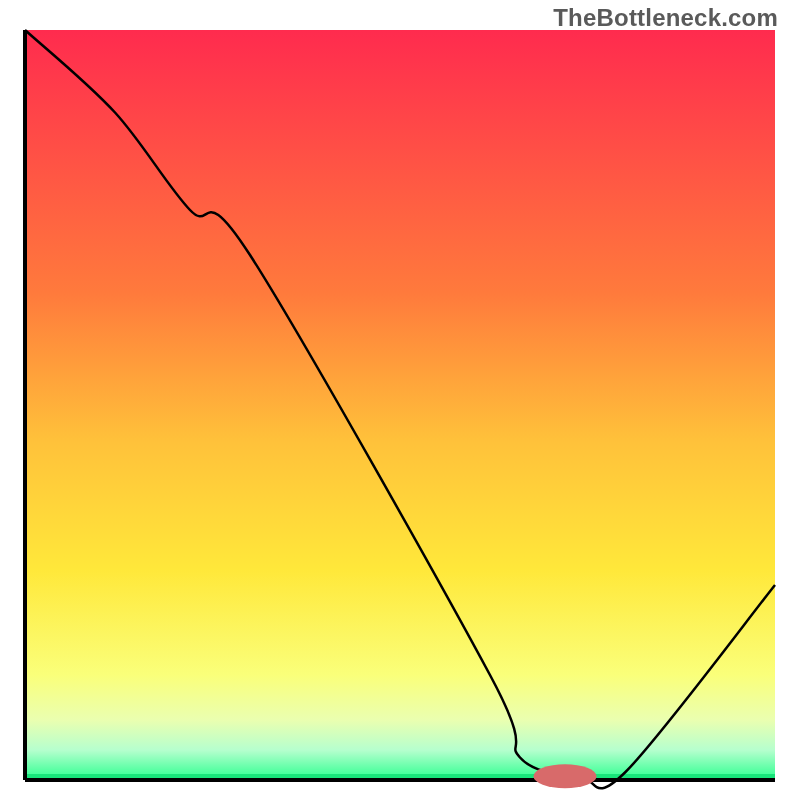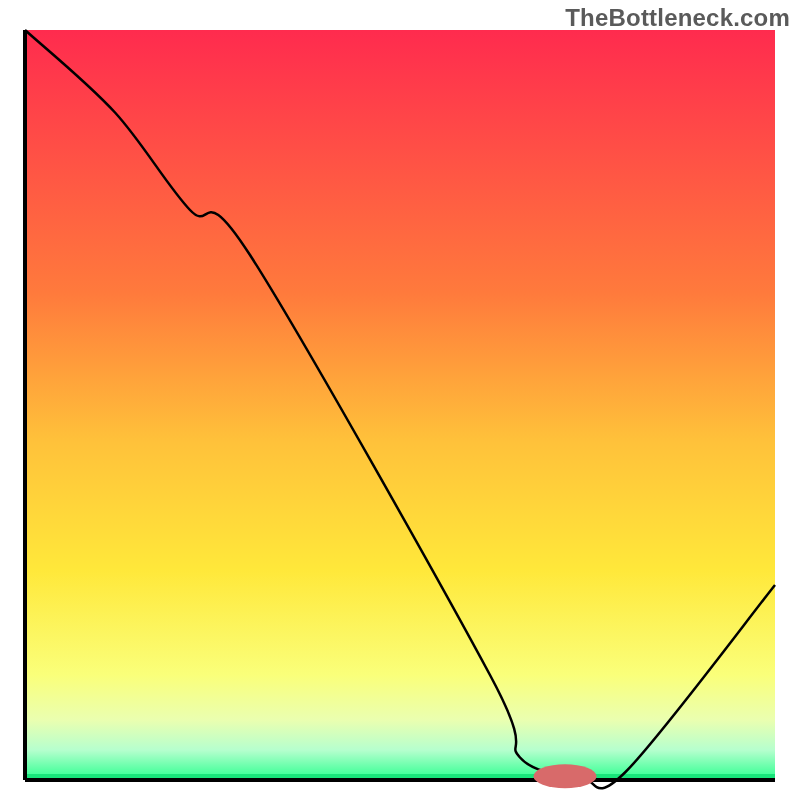--- a/index.html
+++ b/index.html
@@ -11,21 +11,21 @@
     font-family: Arial, Helvetica, sans-serif;
   }
   .frame {
     position: relative;
     width: 800px;
     height: 800px;
   }
   .watermark {
     position: absolute;
     top: 4px;
-    right: 10px;
+    right: 22px;
     font-size: 24px;
     font-weight: bold;
     color: #5a5a5a;
     letter-spacing: 0.2px;
   }
   svg {
     position: absolute;
     top: 0;
     left: 0;
   }

